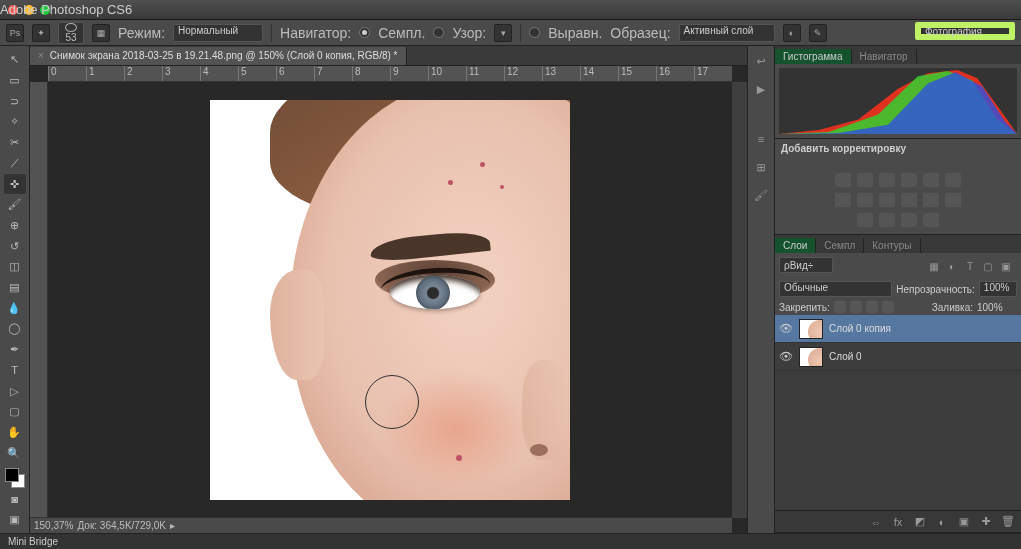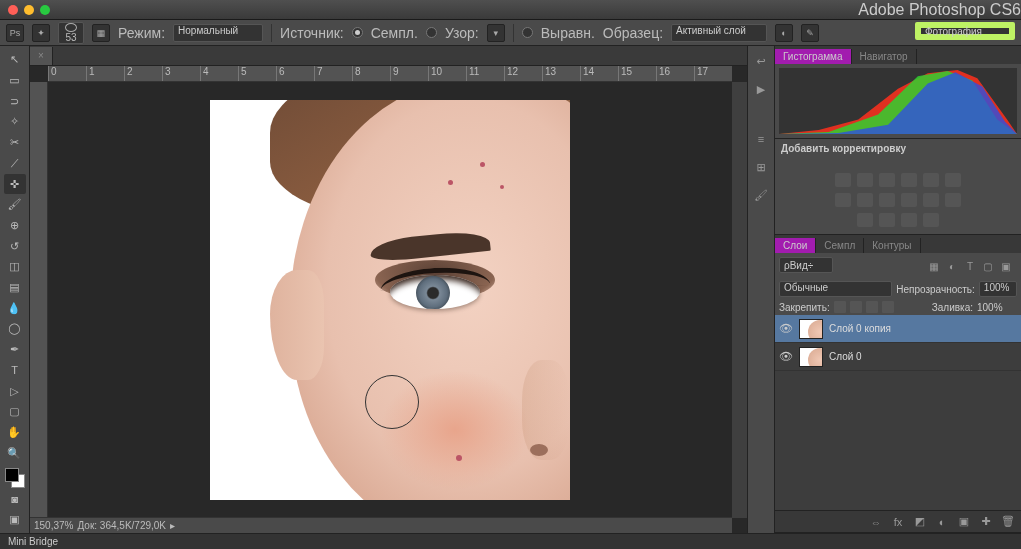--- a/index.html
+++ b/index.html
@@ -1,21 +1,21 @@
 <!DOCTYPE html>
 <html><head>
 <meta charset="utf-8">
 <style>
 *{margin:0;padding:0;box-sizing:border-box;font-family:"Lucida Grande",Arial,sans-serif;font-size:10px;user-select:none}
 body{width:1021px;height:549px;background:#4a4a4a;overflow:hidden;position:relative}
 .titlebar{height:20px;background:linear-gradient(#4f4f4f,#3a3a3a);display:flex;align-items:center;border-bottom:1px solid #1a1a1a;position:relative}
 .traffic{display:flex;gap:6px;margin-left:8px}
 .dot{width:10px;height:10px;border-radius:50%}
 .red{background:#ff5f57}.yellow{background:#ffbd2e}.green{background:#28c940}
-.title-text{position:absolute;left:0;right:0;text-align:right;color:#ccc;font-size:16px}
+.title-text{position:absolute;left:0;right:0;text-align:left;color:#ccc;font-size:13px}
 .optbar{height:26px;background:#4a4a4a;border-bottom:1px solid #222;display:flex;align-items:center;padding:0 6px;gap:8px;color:#bbb}
 .optbar .ico{width:18px;height:18px;background:#333;border:1px solid #222;display:flex;align-items:center;justify-content:center;color:#aaa;font-size:9px;border-radius:2px}
 .optbar .brush{width:26px;height:22px;background:#333;border:1px solid #555;display:flex;flex-direction:column;align-items:center;justify-content:center;border-radius:2px}
 .optbar .brush .circ{width:12px;height:12px;border:1px solid #aaa;border-radius:50%}
 .optbar select,.select{background:#333;color:#ccc;border:1px solid #555;height:18px;font-size:10px;padding:0 14px 0 4px;border-radius:2px;position:relative}
 .optbar .lbl{font-size:14px}
 .radio{width:11px;height:11px;border:1px solid #777;border-radius:50%;display:inline-block;vertical-align:middle;background:#333;position:relative}
 .radio.on::after{content:"";position:absolute;left:2px;top:2px;width:5px;height:5px;background:#ccc;border-radius:50%}
 .sep{width:1px;height:18px;background:#333}
 .workspace-dd{position:absolute;right:6px;top:22px;width:100px;height:18px;background:#333;border:6px solid #bef264;color:#ccc;font-size:10px;display:flex;align-items:center;padding:0 4px;border-radius:2px}
@@ -52,21 +52,21 @@
 .cursor{position:absolute;left:155px;top:275px;width:54px;height:54px;border:1px solid #333;border-radius:50%}
 .scrollb{position:absolute;background:#3f3f3f}
 .sb-v{right:0;top:16px;bottom:15px;width:15px}
 .sb-h{left:18px;right:15px;bottom:0;height:15px}
 .statusbar{position:absolute;left:0;right:15px;bottom:0;height:16px;background:#4a4a4a;border-top:1px solid #333;display:flex;align-items:center;color:#bbb;font-size:10px;padding:0 4px;gap:4px}
 .rightcol{width:28px;background:#4a4a4a;border-left:1px solid #222;border-right:1px solid #222;display:flex;flex-direction:column;align-items:center;gap:10px;padding-top:6px}
 .rightcol .ic{width:18px;height:18px;color:#999;display:flex;align-items:center;justify-content:center;font-size:11px}
 .panels{width:246px;background:#4a4a4a;display:flex;flex-direction:column}
 .panel{border-bottom:1px solid #222;display:flex;flex-direction:column}
 .ptabs{height:18px;background:#383838;display:flex;align-items:flex-end}
-.ptab{background:#a21caf;color:#ccc;font-size:10px;padding:2px 8px;border-right:1px solid #222;cursor:pointer}
+.ptab{background:#14532d;color:#ccc;font-size:10px;padding:2px 8px;border-right:1px solid #222;cursor:pointer}
 .ptab.inactive{background:#383838;color:#888}
 .histo{height:66px;background:#333;margin:4px;position:relative;overflow:hidden}
 .histo svg{width:100%;height:100%}
 .corr{padding:4px 6px;color:#ccc;font-size:10px}
 .corr-row{display:flex;gap:6px;justify-content:center;padding:3px 0}
 .corr-row .ci{width:16px;height:14px;background:#555;border-radius:2px}
 .layers-head{padding:4px;display:flex;gap:4px}
 .layers-head .sel{flex:0 0 auto;background:#333;color:#ccc;height:16px;font-size:10px;border:1px solid #555;display:flex;align-items:center;padding:0 4px;border-radius:2px}
 .lay-ico-row{display:flex;gap:4px;padding:2px 4px;justify-content:flex-end}
 .lay-ico-row .li{width:14px;height:14px;color:#999;font-size:10px;display:flex;align-items:center;justify-content:center}
@@ -100,21 +100,21 @@
   <div class="ico">Ps</div>
   <div class="ico">✦</div>
   <div class="brush">
     <div class="circ"></div>
     <span>53</span>
   </div>
   <div class="ico">▦</div>
   <span class="lbl">Режим:</span>
   <div class="select" style="width:90px"><span>Нормальный</span></div>
   <span class="sep"></span>
-  <span class="lbl">Источник:</span>
+  <span class="lbl">Навигатор:</span>
   <span class="radio on"></span>
   <span class="lbl">Семпл.</span>
   <span class="radio"></span>
   <span class="lbl">Узор:</span>
   <div class="ico">▾</div>
   <span class="sep"></span>
   <span class="radio"></span>
   <span class="lbl">Выравн.</span>
   <span class="lbl">Образец:</span>
   <div class="select" style="width:96px"><span>Активный слой</span></div>
@@ -153,20 +153,21 @@
       <div class="fg"></div>
     </div>
     <div class="t">◙</div>
     <div class="t">▣</div>
   </div>
 
   <div class="docarea">
     <div class="doctab">
       <div class="tab">
         <span style="color:#888">×</span>
+        <span>Снимок экрана 2018-03-25 в 19.21.48.png @ 150% (Слой 0 копия, RGB/8) *</span>
       </div>
     </div>
     <div class="canvas-wrap">
       <div class="ruler-h" id="ruler-h">
           <span>0</span>
           <span>1</span>
           <span>2</span>
           <span>3</span>
           <span>4</span>
           <span>5</span>

